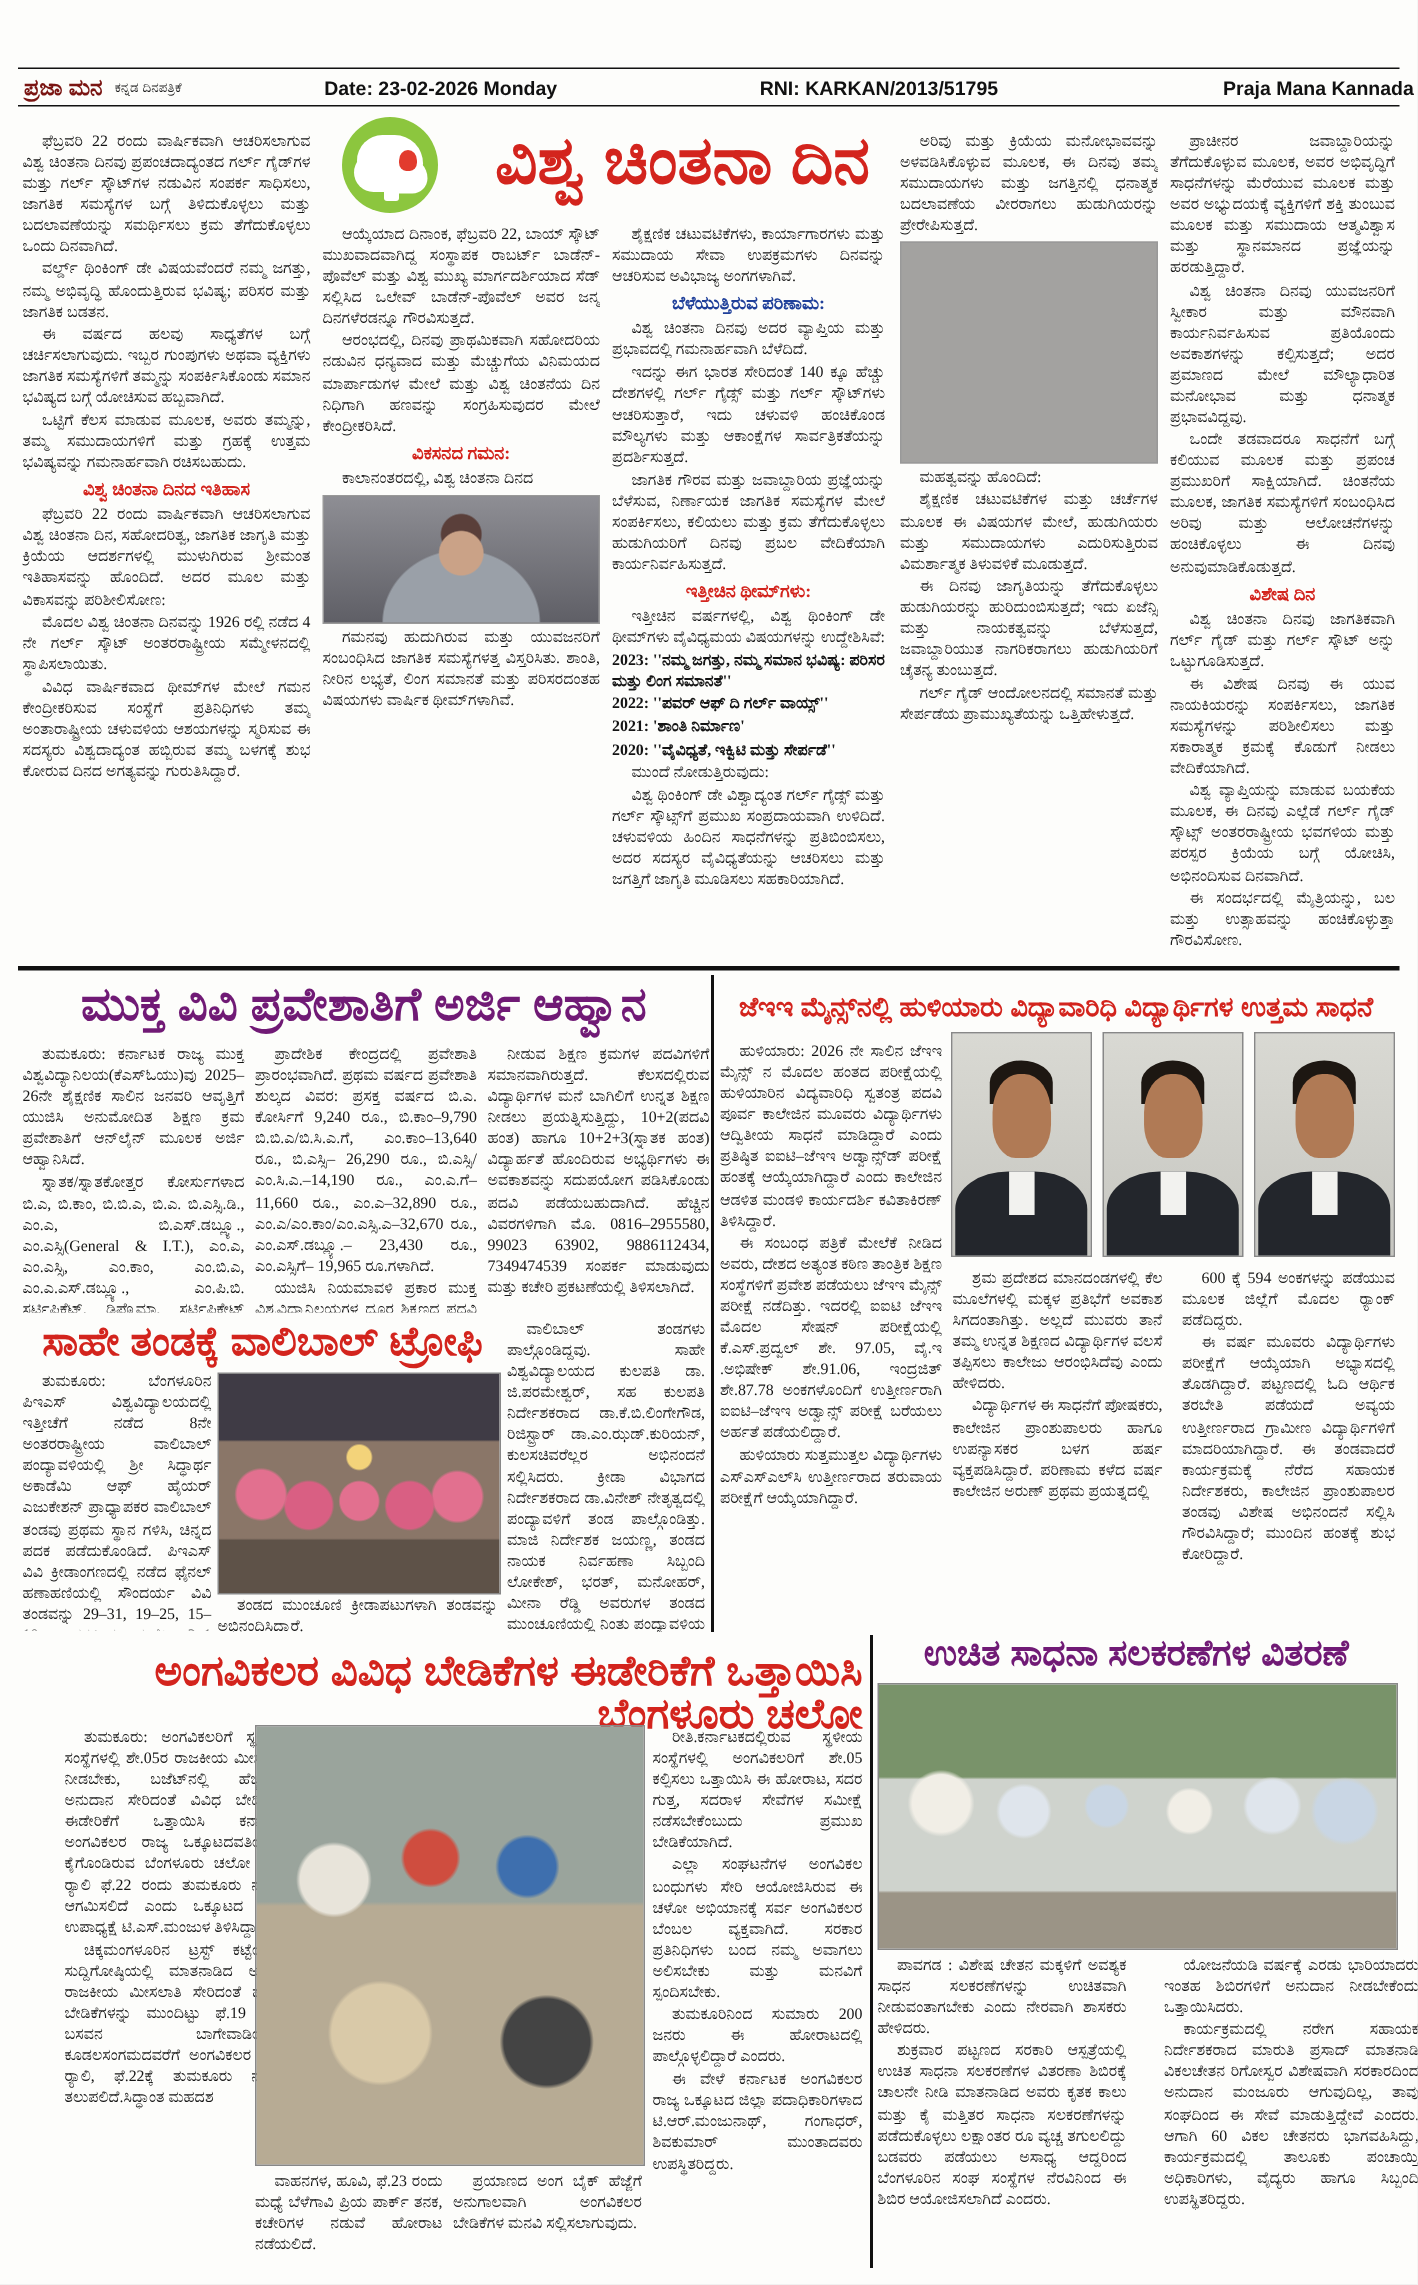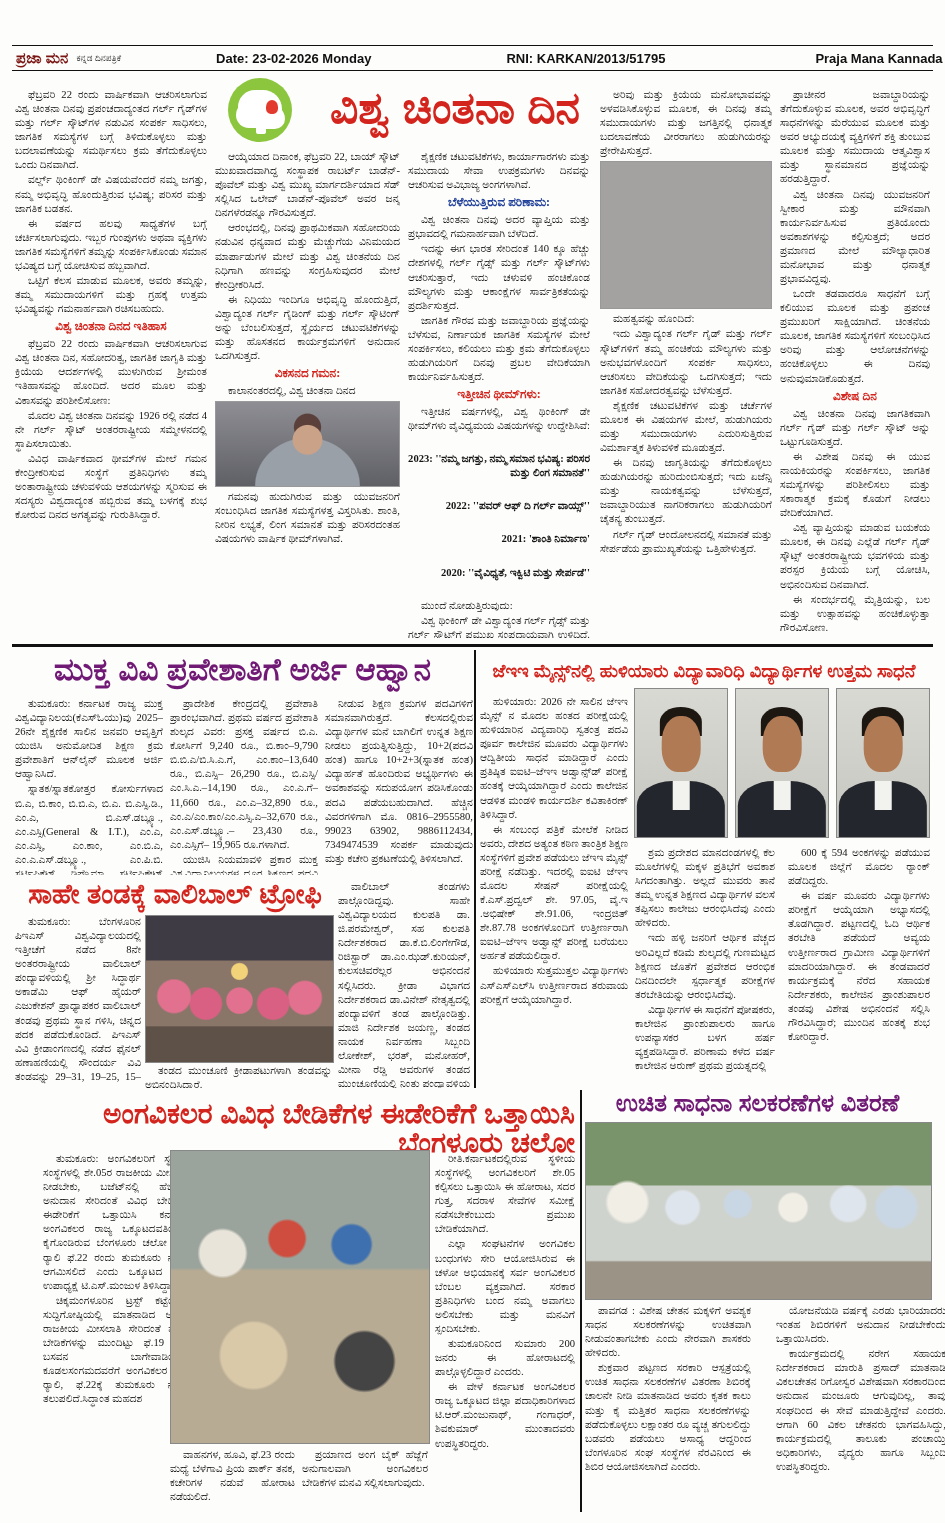--- a/index.html
+++ b/index.html
@@ -14,21 +14,21 @@
   .mh-sub{font-size:9px;color:#222;margin-left:6px;white-space:nowrap;}
   .mh-date{font-weight:bold;font-size:13px;color:#111;margin-left:95px;white-space:nowrap;}
   .mh-rni{font-weight:bold;font-size:13px;color:#111;margin-left:135px;white-space:nowrap;}
   .mh-name{font-weight:bold;font-size:13px;color:#111;margin-left:150px;white-space:nowrap;}
   
   .col{position:absolute;overflow:hidden;font-size:10.6px;line-height:1.33;text-align:justify;color:#141414;}
   .blk{margin:0;}
   .blk.p{text-indent:13px;margin-bottom:1px;}
   .blk.hr{color:#d3241d;font-weight:bold;text-align:center;font-size:12px;margin:3px 0 2px;text-indent:0;}
   .blk.hb{color:#20409a;font-weight:bold;text-align:center;font-size:12px;margin:3px 0 2px;text-indent:0;}
-  .blk.q{text-align:right;font-weight:bold;font-size:10.6px;margin:19px 0;text-indent:0;}
+  .blk.q{text-align:left;font-weight:bold;font-size:10.6px;margin:1px 0;text-indent:0;}
   .blk.img{margin:3px 0;border:1px solid #999;}
   
   .ph-man{background:
      radial-gradient(circle at 50% 88%, #f2efe8 0 26%, transparent 27%),
      radial-gradient(circle at 52% 52%, #c79b7d 0 9%, transparent 10%),
      radial-gradient(circle at 30% 20%, #3a3a3a 0 4%, transparent 5%),
      radial-gradient(circle at 70% 14%, #2f2f2f 0 3%, transparent 4%),
      radial-gradient(circle at 50% 25%, #4a4a4a 0 3%, transparent 4%),
      linear-gradient(180deg,#b5b4b2 0%,#989causes 60%,#8d8c8a 100%);
      background-color:#a3a2a0;}
@@ -117,21 +117,20 @@
       <div class="blk p">ಈ ವರ್ಷದ ಹಲವು ಸಾಧ್ಯತೆಗಳ ಬಗ್ಗೆ ಚರ್ಚಿಸಲಾಗುವುದು. ಇಬ್ಬರ ಗುಂಪುಗಳು ಅಥವಾ ವ್ಯಕ್ತಿಗಳು ಜಾಗತಿಕ ಸಮಸ್ಯೆಗಳಿಗೆ ತಮ್ಮನ್ನು ಸಂಪರ್ಕಿಸಿಕೊಂಡು ಸಮಾನ ಭವಿಷ್ಯದ ಬಗ್ಗೆ ಯೋಚಿಸುವ ಹಬ್ಬವಾಗಿದೆ.</div>
       <div class="blk p">ಒಟ್ಟಿಗೆ ಕೆಲಸ ಮಾಡುವ ಮೂಲಕ, ಅವರು ತಮ್ಮನ್ನು, ತಮ್ಮ ಸಮುದಾಯಗಳಿಗೆ ಮತ್ತು ಗ್ರಹಕ್ಕೆ ಉತ್ತಮ ಭವಿಷ್ಯವನ್ನು ಗಮನಾರ್ಹವಾಗಿ ರಚಿಸಬಹುದು.</div>
       <div class="blk hr">ವಿಶ್ವ ಚಿಂತನಾ ದಿನದ ಇತಿಹಾಸ</div>
       <div class="blk p">ಫೆಬ್ರವರಿ 22 ರಂದು ವಾರ್ಷಿಕವಾಗಿ ಆಚರಿಸಲಾಗುವ ವಿಶ್ವ ಚಿಂತನಾ ದಿನ, ಸಹೋದರಿತ್ವ, ಜಾಗತಿಕ ಜಾಗೃತಿ ಮತ್ತು ಕ್ರಿಯೆಯ ಆದರ್ಶಗಳಲ್ಲಿ ಮುಳುಗಿರುವ ಶ್ರೀಮಂತ ಇತಿಹಾಸವನ್ನು ಹೊಂದಿದೆ. ಅದರ ಮೂಲ ಮತ್ತು ವಿಕಾಸವನ್ನು ಪರಿಶೀಲಿಸೋಣ:</div>
       <div class="blk p">ಮೊದಲ ವಿಶ್ವ ಚಿಂತನಾ ದಿನವನ್ನು 1926 ರಲ್ಲಿ ನಡೆದ 4 ನೇ ಗರ್ಲ್ ಸ್ಕೌಟ್ ಅಂತರರಾಷ್ಟ್ರೀಯ ಸಮ್ಮೇಳನದಲ್ಲಿ ಸ್ಥಾಪಿಸಲಾಯಿತು.</div>
       <div class="blk p">ವಿವಿಧ ವಾರ್ಷಿಕವಾದ ಥೀಮ್‌ಗಳ ಮೇಲೆ ಗಮನ ಕೇಂದ್ರೀಕರಿಸುವ ಸಂಸ್ಥೆಗೆ ಪ್ರತಿನಿಧಿಗಳು ತಮ್ಮ ಅಂತಾರಾಷ್ಟ್ರೀಯ ಚಳುವಳಿಯ ಆಶಯಗಳನ್ನು ಸ್ಮರಿಸುವ ಈ ಸದಸ್ಯರು ವಿಶ್ವದಾದ್ಯಂತ ಹಬ್ಬಿರುವ ತಮ್ಮ ಬಳಗಕ್ಕೆ ಶುಭ ಕೋರುವ ದಿನದ ಅಗತ್ಯವನ್ನು ಗುರುತಿಸಿದ್ದಾರೆ.</div>
     </div>
   <div class="col" style="left:215px;top:150px;width:185px;height:488px;">
       <div class="blk p">ಆಯ್ಕೆಯಾದ ದಿನಾಂಕ, ಫೆಬ್ರವರಿ 22, ಬಾಯ್ ಸ್ಕೌಟ್ ಮುಖವಾದವಾಗಿದ್ದ ಸಂಸ್ಥಾಪಕ ರಾಬರ್ಟ್ ಬಾಡೆನ್-ಪೊವೆಲ್ ಮತ್ತು ವಿಶ್ವ ಮುಖ್ಯ ಮಾರ್ಗದರ್ಶಿಯಾದ ಸೆಡ್ ಸಲ್ಲಿಸಿದ ಒಲೇವ್ ಬಾಡೆನ್-ಪೊವೆಲ್ ಅವರ ಜನ್ಮ ದಿನಗಳೆರಡನ್ನೂ ಗೌರವಿಸುತ್ತದೆ.</div>
       <div class="blk p">ಆರಂಭದಲ್ಲಿ, ದಿನವು ಪ್ರಾಥಮಿಕವಾಗಿ ಸಹೋದರಿಯ ನಡುವಿನ ಧನ್ಯವಾದ ಮತ್ತು ಮೆಚ್ಚುಗೆಯ ವಿನಿಮಯದ ಮಾರ್ಪಾಡುಗಳ ಮೇಲೆ ಮತ್ತು ವಿಶ್ವ ಚಿಂತನೆಯ ದಿನ ನಿಧಿಗಾಗಿ ಹಣವನ್ನು ಸಂಗ್ರಹಿಸುವುದರ ಮೇಲೆ ಕೇಂದ್ರೀಕರಿಸಿದೆ.</div>
-      <div class="blk p">ಈ ನಿಧಿಯು ಇಂದಿಗೂ ಅಭಿವೃದ್ಧಿ ಹೊಂದುತ್ತಿದೆ, ವಿಶ್ವಾದ್ಯಂತ ಗರ್ಲ್ ಗೈಡಿಂಗ್ ಮತ್ತು ಗರ್ಲ್ ಸ್ಕೌಟಿಂಗ್ ಅನ್ನು ಬೆಂಬಲಿಸುತ್ತದೆ, ಸ್ಥೈರ್ಯದ ಚಟುವಟಿಕೆಗಳನ್ನು ಮತ್ತು ಹೊಸತನದ ಕಾರ್ಯಕ್ರಮಗಳಿಗೆ ಅನುದಾನ ಒದಗಿಸುತ್ತದೆ.</div>
       <div class="blk hr">ವಿಕಸನದ ಗಮನ:</div>
       <div class="blk p">ಕಾಲಾನಂತರದಲ್ಲಿ, ವಿಶ್ವ ಚಿಂತನಾ ದಿನದ</div>
       <div class="blk img ph-woman" style="height: 84px;"></div>
       <div class="blk p">ಗಮನವು ಹುದುಗಿರುವ ಮತ್ತು ಯುವಜನರಿಗೆ ಸಂಬಂಧಿಸಿದ ಜಾಗತಿಕ ಸಮಸ್ಯೆಗಳತ್ತ ವಿಸ್ತರಿಸಿತು. ಶಾಂತಿ, ನೀರಿನ ಲಭ್ಯತೆ, ಲಿಂಗ ಸಮಾನತೆ ಮತ್ತು ಪರಿಸರದಂತಹ ವಿಷಯಗಳು ವಾರ್ಷಿಕ ಥೀಮ್‌ಗಳಾಗಿವೆ.</div>
     </div>
   <div class="col" style="left:408px;top:150px;width:182px;height:488px;">
       <div class="blk p">ಶೈಕ್ಷಣಿಕ ಚಟುವಟಿಕೆಗಳು, ಕಾರ್ಯಾಗಾರಗಳು ಮತ್ತು ಸಮುದಾಯ ಸೇವಾ ಉಪಕ್ರಮಗಳು ದಿನವನ್ನು ಆಚರಿಸುವ ಅವಿಭಾಜ್ಯ ಅಂಗಗಳಾಗಿವೆ.</div>
       <div class="blk hb">ಬೆಳೆಯುತ್ತಿರುವ ಪರಿಣಾಮ:</div>
       <div class="blk p">ವಿಶ್ವ ಚಿಂತನಾ ದಿನವು ಅದರ ವ್ಯಾಪ್ತಿಯ ಮತ್ತು ಪ್ರಭಾವದಲ್ಲಿ ಗಮನಾರ್ಹವಾಗಿ ಬೆಳೆದಿದೆ.</div>
       <div class="blk p">ಇದನ್ನು ಈಗ ಭಾರತ ಸೇರಿದಂತೆ 140 ಕ್ಕೂ ಹೆಚ್ಚು ದೇಶಗಳಲ್ಲಿ ಗರ್ಲ್ ಗೈಡ್ಸ್ ಮತ್ತು ಗರ್ಲ್ ಸ್ಕೌಟ್‌ಗಳು ಆಚರಿಸುತ್ತಾರೆ, ಇದು ಚಳುವಳಿ ಹಂಚಿಕೊಂಡ ಮೌಲ್ಯಗಳು ಮತ್ತು ಆಕಾಂಕ್ಷೆಗಳ ಸಾರ್ವತ್ರಿಕತೆಯನ್ನು ಪ್ರದರ್ಶಿಸುತ್ತದೆ.</div>
@@ -142,21 +141,20 @@
       <div class="blk q">2022: ''ಪವರ್ ಆಫ್ ದಿ ಗರ್ಲ್ ವಾಯ್ಸ್''</div>
       <div class="blk q">2021: 'ಶಾಂತಿ ನಿರ್ಮಾಣ'</div>
       <div class="blk q">2020: ''ವೈವಿಧ್ಯತೆ, ಇಕ್ವಿಟಿ ಮತ್ತು ಸೇರ್ಪಡೆ''</div>
       <div class="blk p">ಮುಂದೆ ನೋಡುತ್ತಿರುವುದು:</div>
       <div class="blk p">ವಿಶ್ವ ಥಿಂಕಿಂಗ್ ಡೇ ವಿಶ್ವಾದ್ಯಂತ ಗರ್ಲ್ ಗೈಡ್ಸ್ ಮತ್ತು ಗರ್ಲ್ ಸ್ಕೌಟ್ಸ್‌ಗೆ ಪ್ರಮುಖ ಸಂಪ್ರದಾಯವಾಗಿ ಉಳಿದಿದೆ. ಚಳುವಳಿಯ ಹಿಂದಿನ ಸಾಧನೆಗಳನ್ನು ಪ್ರತಿಬಿಂಬಿಸಲು, ಅದರ ಸದಸ್ಯರ ವೈವಿಧ್ಯತೆಯನ್ನು ಆಚರಿಸಲು ಮತ್ತು ಜಗತ್ತಿಗೆ ಜಾಗೃತಿ ಮೂಡಿಸಲು ಸಹಕಾರಿಯಾಗಿದೆ.</div>
     </div>
   <div class="col" style="left:600px;top:88px;width:172px;height:550px;">
       <div class="blk p">ಅರಿವು ಮತ್ತು ಕ್ರಿಯೆಯ ಮನೋಭಾವವನ್ನು ಅಳವಡಿಸಿಕೊಳ್ಳುವ ಮೂಲಕ, ಈ ದಿನವು ತಮ್ಮ ಸಮುದಾಯಗಳು ಮತ್ತು ಜಗತ್ತಿನಲ್ಲಿ ಧನಾತ್ಮಕ ಬದಲಾವಣೆಯ ವೀರರಾಗಲು ಹುಡುಗಿಯರನ್ನು ಪ್ರೇರೇಪಿಸುತ್ತದೆ.</div>
       <div class="blk img ph-man" style="height: 146px;"></div>
       <div class="blk p">ಮಹತ್ವವನ್ನು ಹೊಂದಿದೆ:</div>
-      <div class="blk p">ಇದು ವಿಶ್ವಾದ್ಯಂತ ಗರ್ಲ್ ಗೈಡ್ ಮತ್ತು ಗರ್ಲ್ ಸ್ಕೌಟ್‌ಗಳಿಗೆ ತಮ್ಮ ಹಂಚಿಕೆಯ ಮೌಲ್ಯಗಳು ಮತ್ತು ಅನುಭವಗಳೊಂದಿಗೆ ಸಂಪರ್ಕ ಸಾಧಿಸಲು, ಆಚರಿಸಲು ವೇದಿಕೆಯನ್ನು ಒದಗಿಸುತ್ತದೆ; ಇದು ಜಾಗತಿಕ ಸಹೋದರತ್ವವನ್ನು ಬೆಳೆಸುತ್ತದೆ.</div>
       <div class="blk p">ಶೈಕ್ಷಣಿಕ ಚಟುವಟಿಕೆಗಳ ಮತ್ತು ಚರ್ಚೆಗಳ ಮೂಲಕ ಈ ವಿಷಯಗಳ ಮೇಲೆ, ಹುಡುಗಿಯರು ಮತ್ತು ಸಮುದಾಯಗಳು ಎದುರಿಸುತ್ತಿರುವ ವಿಮರ್ಶಾತ್ಮಕ ತಿಳುವಳಿಕೆ ಮೂಡುತ್ತದೆ.</div>
       <div class="blk p">ಈ ದಿನವು ಜಾಗೃತಿಯನ್ನು ತೆಗೆದುಕೊಳ್ಳಲು ಹುಡುಗಿಯರನ್ನು ಹುರಿದುಂಬಿಸುತ್ತದೆ; ಇದು ಏಜೆನ್ಸಿ ಮತ್ತು ನಾಯಕತ್ವವನ್ನು ಬೆಳೆಸುತ್ತದೆ, ಜವಾಬ್ದಾರಿಯುತ ನಾಗರಿಕರಾಗಲು ಹುಡುಗಿಯರಿಗೆ ಚೈತನ್ಯ ತುಂಬುತ್ತದೆ.</div>
       <div class="blk p">ಗರ್ಲ್ ಗೈಡ್ ಆಂದೋಲನದಲ್ಲಿ ಸಮಾನತೆ ಮತ್ತು ಸೇರ್ಪಡೆಯ ಪ್ರಾಮುಖ್ಯತೆಯನ್ನು ಒತ್ತಿಹೇಳುತ್ತದೆ.</div>
     </div>
   <div class="col" style="left:780px;top:88px;width:150px;height:550px;">
       <div class="blk p">ಪ್ರಾಚೀನರ ಜವಾಬ್ದಾರಿಯನ್ನು ತೆಗೆದುಕೊಳ್ಳುವ ಮೂಲಕ, ಅವರ ಅಭಿವೃದ್ಧಿಗೆ ಸಾಧನೆಗಳನ್ನು ಮೆರೆಯುವ ಮೂಲಕ ಮತ್ತು ಅವರ ಅಭ್ಯುದಯಕ್ಕೆ ವ್ಯಕ್ತಿಗಳಿಗೆ ಶಕ್ತಿ ತುಂಬುವ ಮೂಲಕ ಮತ್ತು ಸಮುದಾಯ ಆತ್ಮವಿಶ್ವಾಸ ಮತ್ತು ಸ್ಥಾನಮಾನದ ಪ್ರಜ್ಞೆಯನ್ನು ಹರಡುತ್ತಿದ್ದಾರೆ.</div>
       <div class="blk p">ವಿಶ್ವ ಚಿಂತನಾ ದಿನವು ಯುವಜನರಿಗೆ ಸ್ವೀಕಾರ ಮತ್ತು ಮೌನವಾಗಿ ಕಾರ್ಯನಿರ್ವಹಿಸುವ ಪ್ರತಿಯೊಂದು ಅವಕಾಶಗಳನ್ನು ಕಲ್ಪಿಸುತ್ತದೆ; ಅದರ ಪ್ರಮಾಣದ ಮೇಲೆ ಮೌಲ್ಯಾಧಾರಿತ ಮನೋಭಾವ ಮತ್ತು ಧನಾತ್ಮಕ ಪ್ರಭಾವವಿದ್ದವು.</div>
       <div class="blk p">ಒಂದೇ ತಡವಾದರೂ ಸಾಧನೆಗೆ ಬಗ್ಗೆ ಕಲಿಯುವ ಮೂಲಕ ಮತ್ತು ಪ್ರಪಂಚ ಪ್ರಮುಖರಿಗೆ ಸಾಕ್ಷಿಯಾಗಿದೆ. ಚಿಂತನೆಯ ಮೂಲಕ, ಜಾಗತಿಕ ಸಮಸ್ಯೆಗಳಿಗೆ ಸಂಬಂಧಿಸಿದ ಅರಿವು ಮತ್ತು ಆಲೋಚನೆಗಳನ್ನು ಹಂಚಿಕೊಳ್ಳಲು ಈ ದಿನವು ಅನುವುಮಾಡಿಕೊಡುತ್ತದೆ.</div>
       <div class="blk hr">ವಿಶೇಷ ದಿನ</div>
       <div class="blk p">ವಿಶ್ವ ಚಿಂತನಾ ದಿನವು ಜಾಗತಿಕವಾಗಿ ಗರ್ಲ್ ಗೈಡ್ ಮತ್ತು ಗರ್ಲ್ ಸ್ಕೌಟ್ ಅನ್ನು ಒಟ್ಟುಗೂಡಿಸುತ್ತದೆ.</div>
@@ -204,21 +202,20 @@
       </div>
     <div class="portrait">
         <div class="hair"></div>
         <div class="head"></div>
         <div class="suit"></div>
         <div class="shirt"></div>
       </div>
   </div>
   <div class="col" style="left:635px;top:846px;width:140px;height:241px;">
       <div class="blk p">ಶ್ರಮ ಪ್ರದೇಶದ ಮಾನದಂಡಗಳಲ್ಲಿ ಕೆಲ ಮೂಲೆಗಳಲ್ಲಿ ಮಕ್ಕಳ ಪ್ರತಿಭೆಗೆ ಅವಕಾಶ ಸಿಗದಂತಾಗಿತ್ತು. ಅಲ್ಲದೆ ಮುವರು ತಾನೆ ತಮ್ಮ ಉನ್ನತ ಶಿಕ್ಷಣದ ವಿದ್ಯಾರ್ಥಿಗಳ ವಲಸೆ ತಪ್ಪಿಸಲು ಕಾಲೇಜು ಆರಂಭಿಸಿದೆವು ಎಂದು ಹೇಳಿದರು.</div>
-      <div class="blk p">ಇದು ಹಳ್ಳಿ ಜನರಿಗೆ ಆರ್ಥಿಕ ವೆಚ್ಚದ ಅರಿವಿಲ್ಲದೆ ಕಡಿಮೆ ಶುಲ್ಕದಲ್ಲಿ ಗುಣಮಟ್ಟದ ಶಿಕ್ಷಣದ ಜೊತೆಗೆ ಪ್ರವೇಶದ ಆರಂಭಿಕ ದಿನದಿಂದಲೇ ಸ್ಪರ್ಧಾತ್ಮಕ ಪರೀಕ್ಷೆಗಳ ತರಬೇತಿಯನ್ನು ಆರಂಭಿಸಿದೆವು.</div>
       <div class="blk p">ವಿದ್ಯಾರ್ಥಿಗಳ ಈ ಸಾಧನೆಗೆ ಪೋಷಕರು, ಕಾಲೇಜಿನ ಪ್ರಾಂಶುಪಾಲರು ಹಾಗೂ ಉಪನ್ಯಾಸಕರ ಬಳಗ ಹರ್ಷ ವ್ಯಕ್ತಪಡಿಸಿದ್ದಾರೆ. ಪರಿಣಾಮ ಕಳೆದ ವರ್ಷ ಕಾಲೇಜಿನ ಅರುಣ್ ಪ್ರಥಮ ಪ್ರಯತ್ನದಲ್ಲಿ</div>
     </div>
   <div class="col" style="left:788px;top:846px;width:142px;height:241px;">
       <div class="blk p">600 ಕ್ಕೆ 594 ಅಂಕಗಳನ್ನು ಪಡೆಯುವ ಮೂಲಕ ಜಿಲ್ಲೆಗೆ ಮೊದಲ ರ‍್ಯಾಂಕ್ ಪಡೆದಿದ್ದರು.</div>
       <div class="blk p">ಈ ವರ್ಷ ಮೂವರು ವಿದ್ಯಾರ್ಥಿಗಳು ಪರೀಕ್ಷೆಗೆ ಆಯ್ಕೆಯಾಗಿ ಅಭ್ಯಾಸದಲ್ಲಿ ತೊಡಗಿದ್ದಾರೆ. ಪಟ್ಟಣದಲ್ಲಿ ಓದಿ ಆರ್ಥಿಕ ತರಬೇತಿ ಪಡೆಯದೆ ಅವ್ಯಯ ಉತ್ತೀರ್ಣರಾದ ಗ್ರಾಮೀಣ ವಿದ್ಯಾರ್ಥಿಗಳಿಗೆ ಮಾದರಿಯಾಗಿದ್ದಾರೆ. ಈ ತಂಡವಾದರೆ ಕಾರ್ಯಕ್ರಮಕ್ಕೆ ನೆರೆದ ಸಹಾಯಕ ನಿರ್ದೇಶಕರು, ಕಾಲೇಜಿನ ಪ್ರಾಂಶುಪಾಲರ ತಂಡವು ವಿಶೇಷ ಅಭಿನಂದನೆ ಸಲ್ಲಿಸಿ ಗೌರವಿಸಿದ್ದಾರೆ; ಮುಂದಿನ ಹಂತಕ್ಕೆ ಶುಭ ಕೋರಿದ್ದಾರೆ.</div>
     </div>
 
   <div class="headline red" style="left:15px;top:877px;width:320px;height:34px;font-size:27px;">ಸಾಹೇ ತಂಡಕ್ಕೆ ವಾಲಿಬಾಲ್ ಟ್ರೋಫಿ</div>
   <div class="col" style="left:15px;top:915px;width:126px;height:172px;">
       <div class="blk p">ತುಮಕೂರು: ಬೆಂಗಳೂರಿನ ಪಿಇಎಸ್ ವಿಶ್ವವಿದ್ಯಾಲಯದಲ್ಲಿ ಇತ್ತೀಚೆಗೆ ನಡೆದ 8ನೇ ಅಂತರರಾಷ್ಟ್ರೀಯ ವಾಲಿಬಾಲ್ ಪಂದ್ಯಾವಳಿಯಲ್ಲಿ ಶ್ರೀ ಸಿದ್ಧಾರ್ಥ ಅಕಾಡೆಮಿ ಆಫ್ ಹೈಯರ್ ಎಜುಕೇಶನ್ ಪ್ರಾಧ್ಯಾಪಕರ ವಾಲಿಬಾಲ್ ತಂಡವು ಪ್ರಥಮ ಸ್ಥಾನ ಗಳಿಸಿ, ಚಿನ್ನದ ಪದಕ ಪಡೆದುಕೊಂಡಿದೆ. ಪಿಇಎಸ್ ವಿವಿ ಕ್ರೀಡಾಂಗಣದಲ್ಲಿ ನಡೆದ ಫೈನಲ್ ಹಣಾಹಣಿಯಲ್ಲಿ ಸೌಂದರ್ಯ ವಿವಿ ತಂಡವನ್ನು 29–31, 19–25, 15–10 ಅಂಕಗಳಿಂದ ಮಣಿಸಿ 2–1 ಅಂಕಗಳ ಅಂತರದಿಂದ ಗೆಲುವು ಸಾಧಿಸಿ ಸಾಹೇ ವಿವಿ ವಾಲಿಬಾಲ್ ತಂಡ ಟ್ರೋಫಿಯನ್ನು ಪಡೆಯಿತು.</div>

